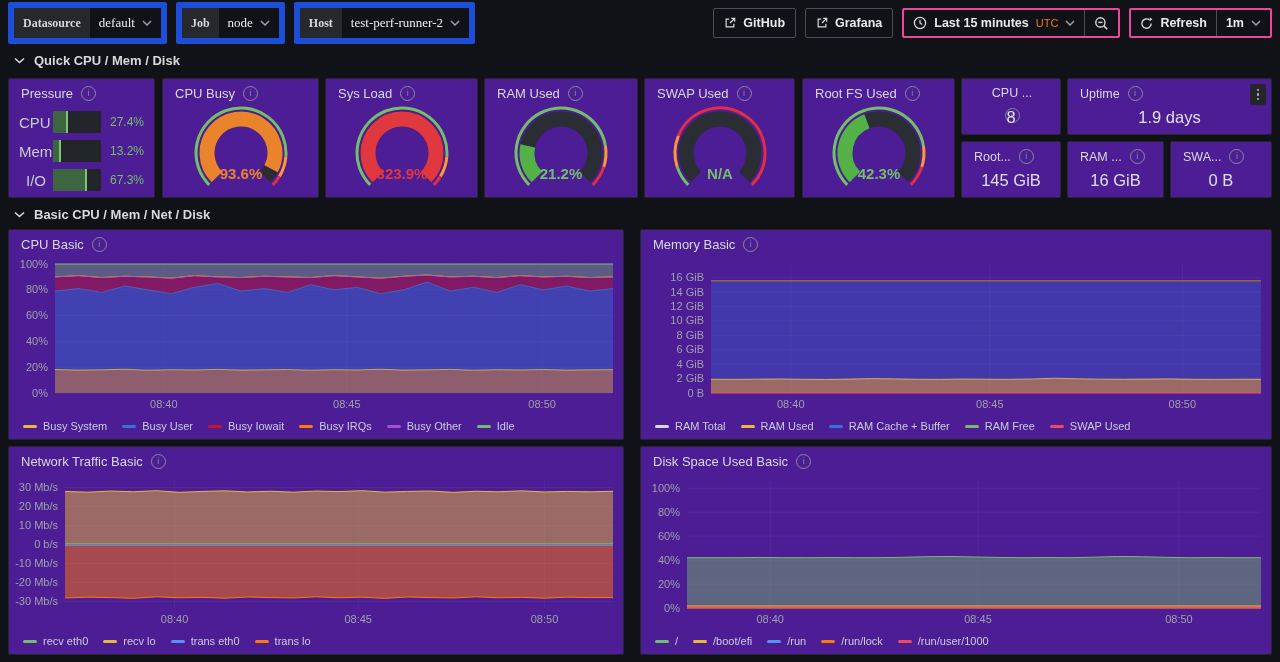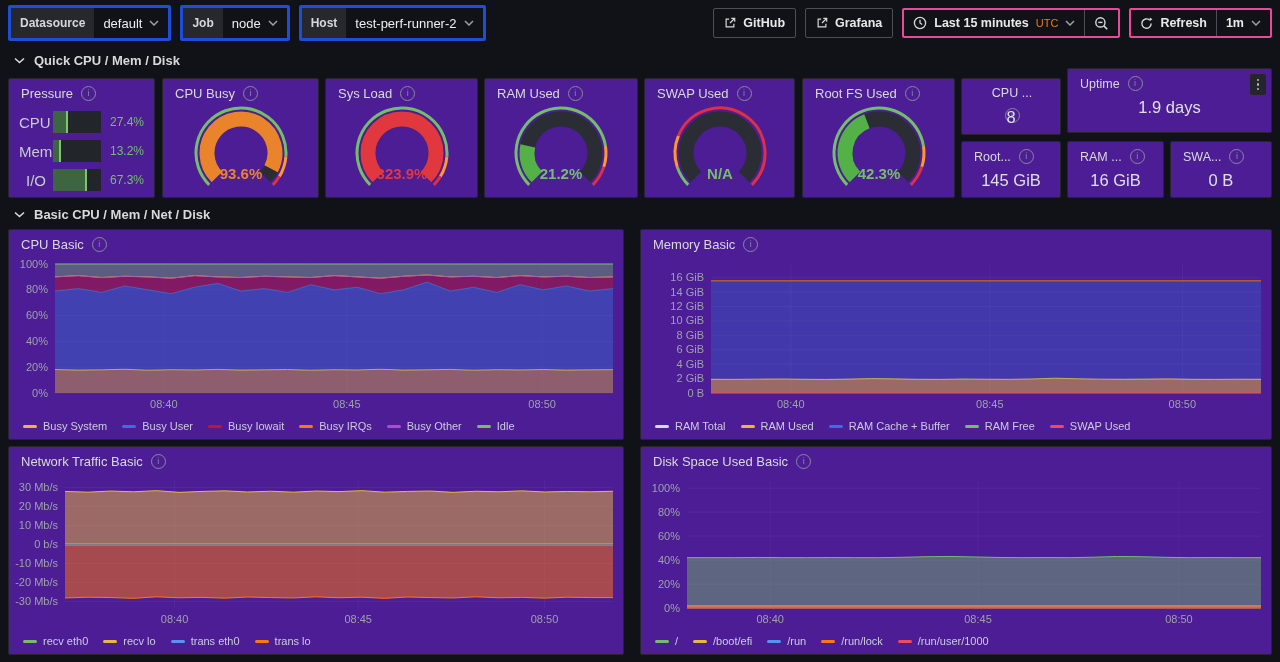--- a/index.html
+++ b/index.html
@@ -2,21 +2,21 @@
 <html><head>
 <meta charset="utf-8">
 <style>
   html,body{margin:0;padding:0;background:#111217;width:1280px;height:662px;overflow:hidden;
     font-family:"Liberation Sans",sans-serif;color:#ccccdc;}
   #root{position:relative;width:1280px;height:662px;background:#111217;}
   
   .topbar{position:absolute;left:0;top:0;width:1280px;height:46px;box-sizing:border-box;
     padding:8px;display:flex;justify-content:space-between;align-items:center;}
   .tb-left,.tb-right{display:flex;gap:9px;align-items:center;}
-  .var-ctrl{display:flex;height:30px;border:3px solid #1d4ed8;border-radius:2px;align-items:stretch;cursor:pointer;}
+  .var-ctrl{display:flex;height:30px;border:6px solid #1d4ed8;border-radius:2px;align-items:stretch;cursor:pointer;font-family:Liberation Serif, serif;}
   .var-label{background:#26282e;color:#d4d7db;font-size:12px;font-weight:600;display:flex;align-items:center;padding:0 9px;}
   .var-value{display:flex;align-items:center;gap:7px;padding:0 9px;font-size:13px;color:#eceef0;}
   .btn{display:flex;align-items:center;gap:7px;height:30px;box-sizing:border-box;padding:0 10px;
     border:1px solid #4a4e55;border-radius:2px;font-size:12.5px;color:#e8e9ea;font-weight:600;background:transparent;cursor:pointer;}
   .btn-group{display:flex;height:30px;box-sizing:border-box;border:2px solid #ec4899;border-radius:2px;align-items:stretch;}
   .btn-group .seg{display:flex;align-items:center;gap:7px;padding:0 9px;font-size:12.5px;font-weight:600;color:#e8e9ea;cursor:pointer;}
   .btn-group .seg + .seg{border-left:1px solid #4a4e55;}
   .utc{color:#EB7B18;font-size:11px;font-weight:400;}
   .chev{display:inline-block;}
   
@@ -263,21 +263,21 @@
       </div>
   </div>
 
   <div class="panel" style="left:961px;top:78px;width:100px;height:57px;">
     <div class="panel-header" style="font-size:12.5px;flex-direction:column;">
         <span>CPU ...</span>
         <i class="info-icon">i</i>
       </div>
     <div class="stat-value">8</div>
   </div>
-  <div class="panel" style="left:1067px;top:68px;width:205px;height:65px;">
+  <div class="panel" style="left:1067px;top:78px;width:205px;height:57px;">
     <div class="panel-header" style="font-size:12.5px;">
         <span>Uptime</span>
         <i class="info-icon">i</i>
       </div>
     <div class="stat-value">1.9 days</div>
     <div class="kebab">
         <i></i>
         <i></i>
         <i></i>
       </div>

